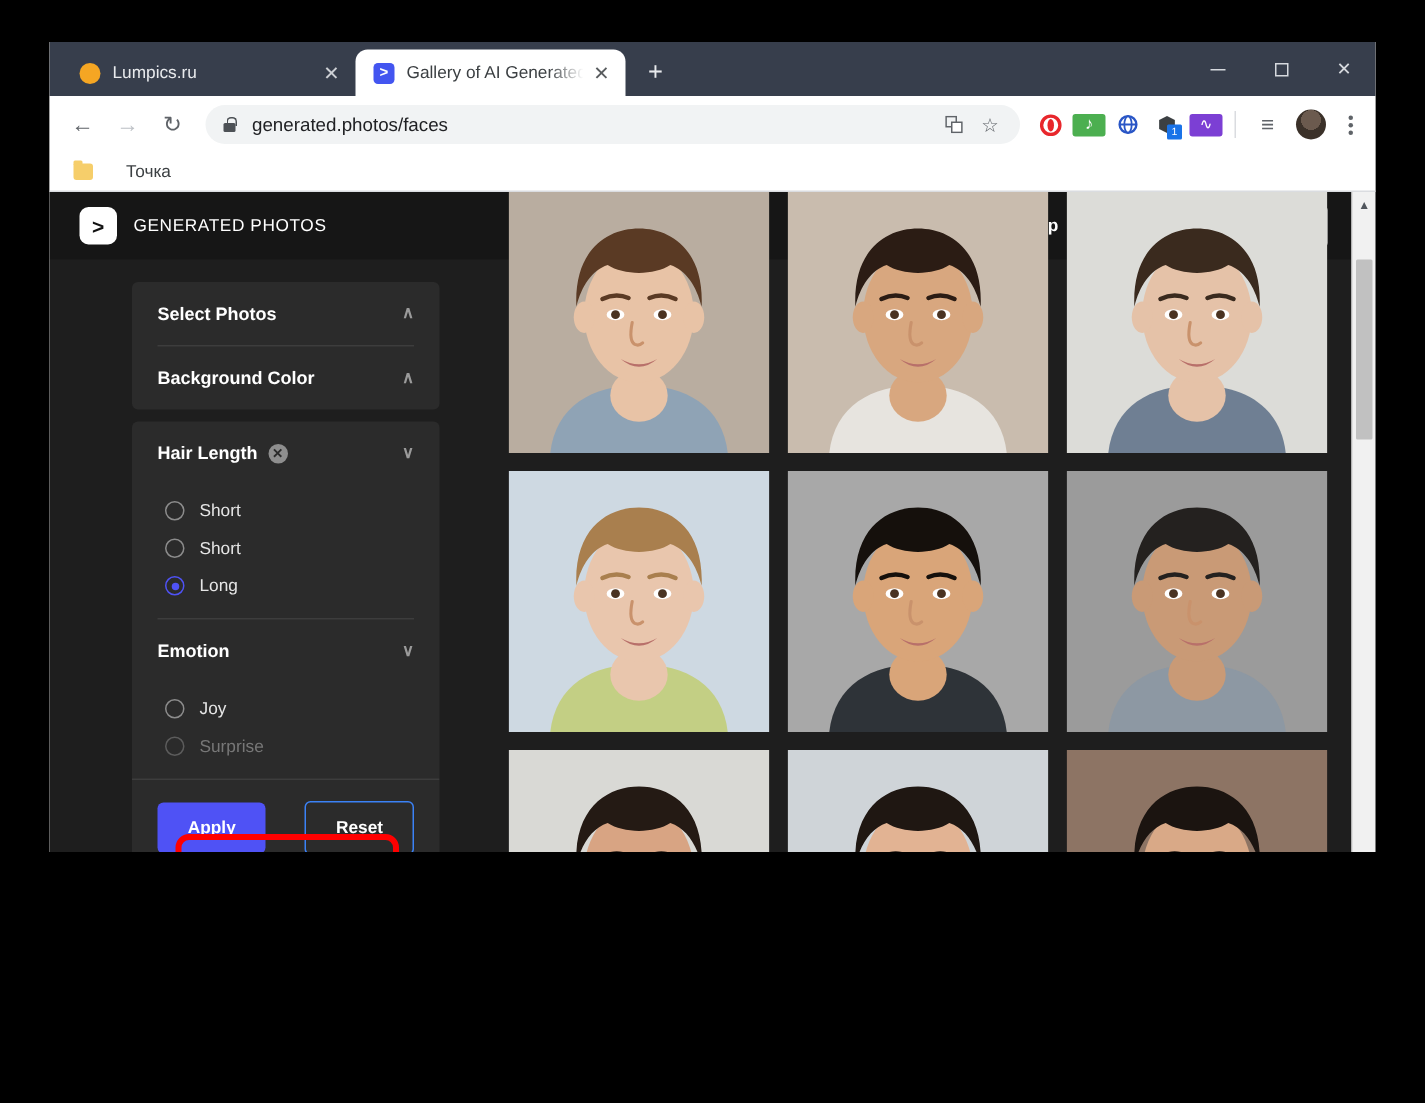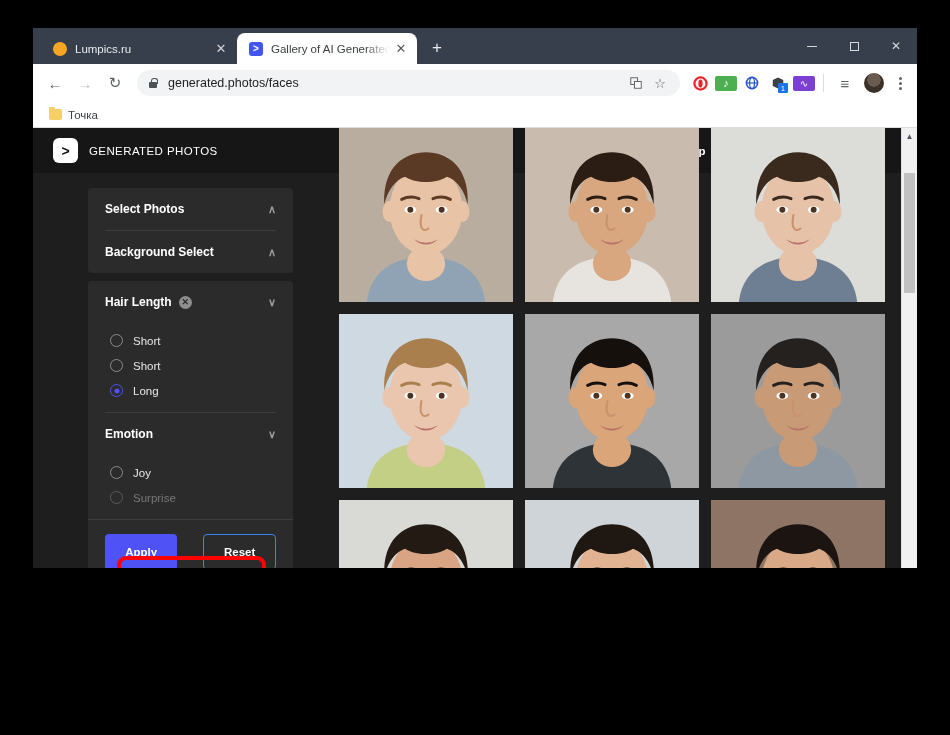--- a/index.html
+++ b/index.html
@@ -217,21 +217,21 @@
     height: 26px;
     background: #fff;
     display: flex;
     align-items: center;
     padding-left: 10px;
     border-bottom: 1px solid #dadce0;
   }
   .bookmark {
     display: flex;
     align-items: center;
-    gap: 6px;
+    gap: 22px;
     font-size: 11.5px;
     color: #3c4043;
     padding: 2px 6px;
   }
   .bm-folder {
     width: 13px; height: 11px;
     background: #f6ce6a;
     border-radius: 1px 2px 2px 2px;
     position: relative;
     flex: 0 0 13px;
@@ -380,20 +380,21 @@
     border-radius: 50%;
     background: #4f52f5;
   }
   .radio.dim { border-color: #5c5c5c; }
   .radio-group { padding: 5px 0 9px 5px; }
 
   #filter-actions {
     display: flex;
     gap: 26px;
     padding: 14px 17px 16px;
+    align-items: center;
   }
   #apply-button {
     background: #4f52f5;
     color: #fff;
     border: none;
     border-radius: 4px;
     font-size: 11.5px;
     font-weight: bold;
     padding: 11px 0;
     width: 83px;
@@ -573,21 +574,21 @@
           <div class="filter-card">
             <div class="filter-section">
               <div class="filter-head">
                 <span>Select Photos</span>
                 <span class="chev">∧</span>
               </div>
               <div class="divider"></div>
             </div>
             <div class="filter-section">
               <div class="filter-head">
-                <span>Background Select</span>
+                <span>Background Color</span>
                 <span class="chev">∧</span>
               </div>
             </div>
           </div>
 
           <div class="filter-card">
             <div class="filter-section">
               <div class="filter-head">
                 <span>Hair Length</span>
                 <span class="clear-badge">✕</span>

